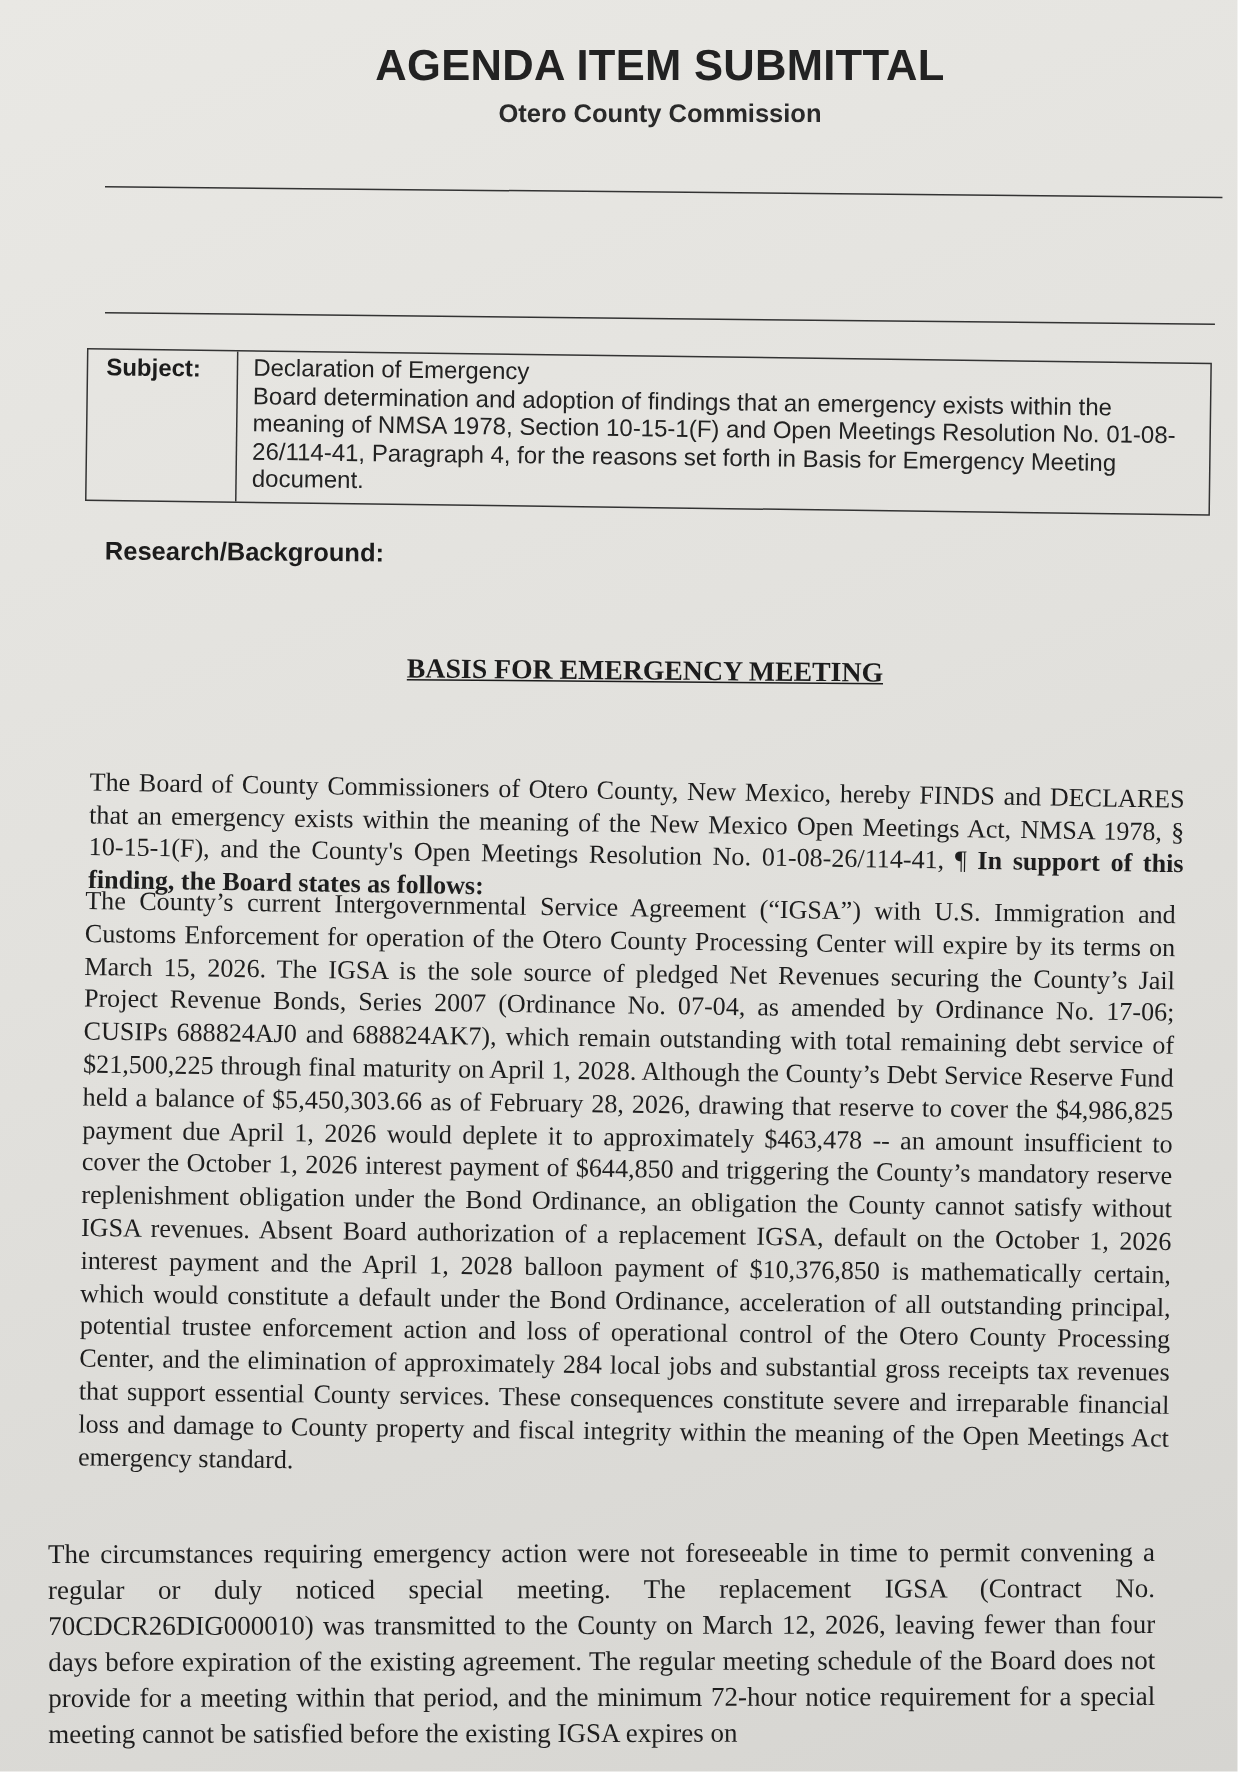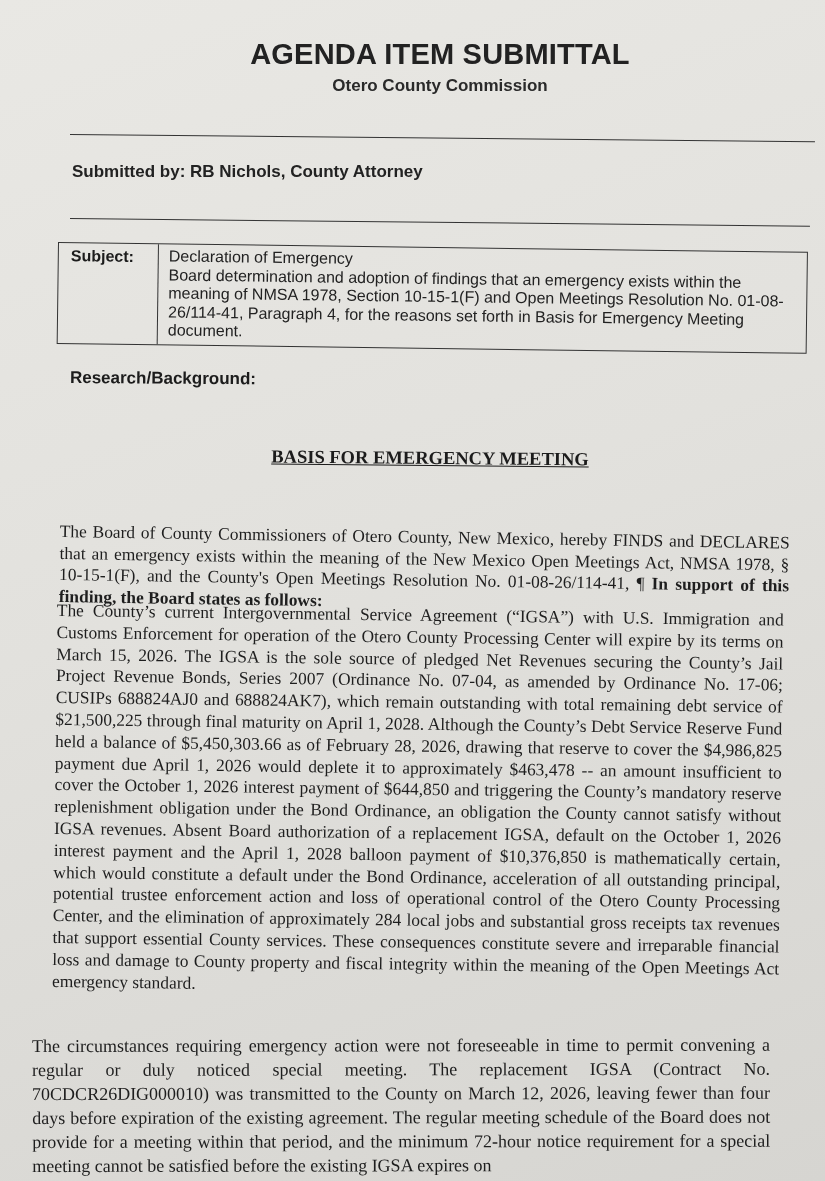--- a/index.html
+++ b/index.html
@@ -2,21 +2,21 @@
 <html><head>
 <meta charset="utf-8">
 <style>
   html, body { margin: 0; padding: 0; }
   body {
     width: 825px; height: 1181px; overflow: hidden;
     background: linear-gradient(160deg, #e9e8e4 0%, #e2e1dd 45%, #d6d5d1 100%);
     color: #1c1c1c;
     position: relative;
   }
-  .page { position: absolute; left: 0; top: 16px; width: 825px; height: 1055px; }
+  .page { position: absolute; left: 0; top: 6px; width: 825px; height: 1055px; }
   .sans { font-family: "Liberation Sans", sans-serif; }
   .serif { font-family: "Liberation Serif", serif; }
 
   .title {
     position: absolute; left: 0; width: 880px; top: 22px;
     text-align: center; font-weight: bold; font-size: 29px; letter-spacing: 0.2px;
     color: #222;
   }
   .subtitle {
     position: absolute; left: 0; width: 880px; top: 60px;
@@ -69,21 +69,20 @@
 </head>
 <body>
 
 <div class="page">
 
   <div class="title sans">AGENDA ITEM SUBMITTAL</div>
   <div class="subtitle sans">Otero County Commission</div>
 
   <div class="rule rule1"></div>
 
-  <div class="meta meta1 sans">Submitted by: RB Nichols, County Attorney</div>
 
   <div class="rule rule2"></div>
 
   <div class="subject-box sans">
     <div class="subject-label">Subject:</div>
     <div class="subject-text">
       <div>Declaration of Emergency</div>
       <div>Board determination and adoption of findings that an emergency exists within the meaning of NMSA 1978, Section 10-15-1(F) and Open Meetings Resolution No. 01-08-26/114-41, Paragraph 4, for the reasons set forth in Basis for Emergency Meeting document.</div>
     </div>
   </div>

